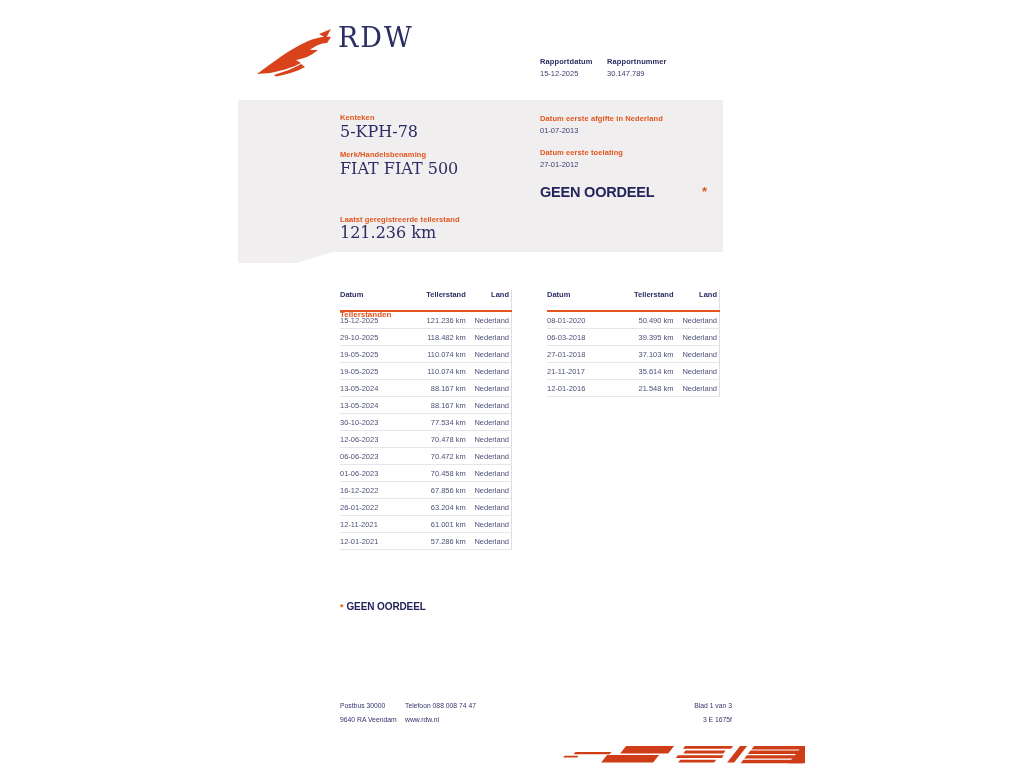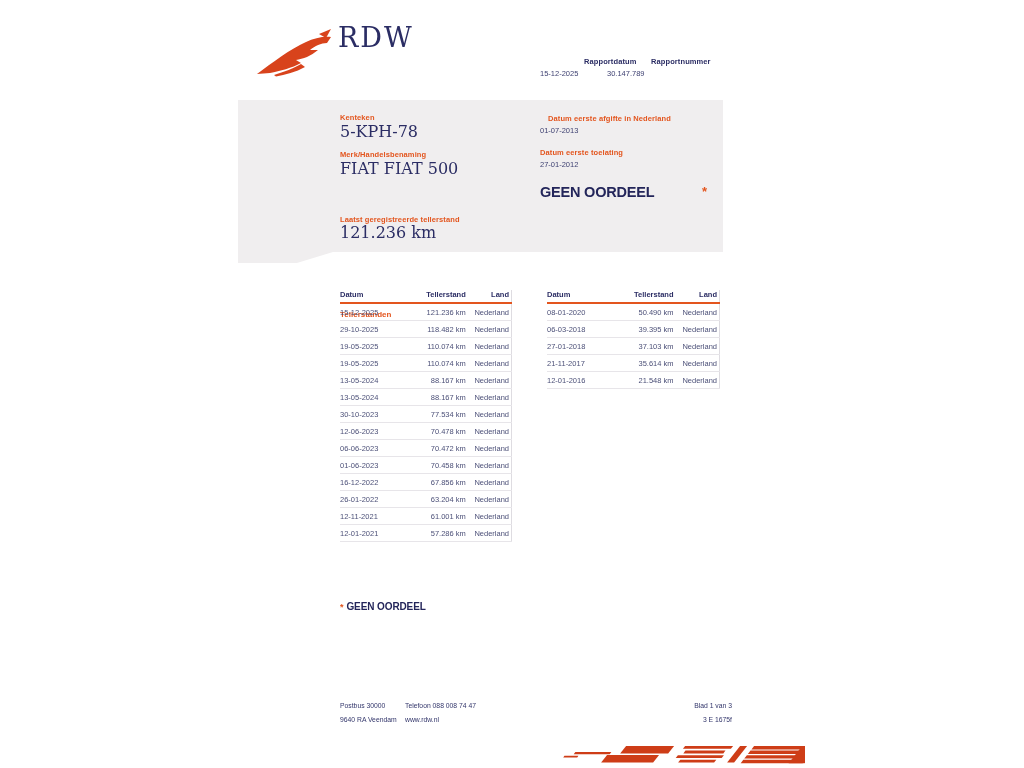--- a/index.html
+++ b/index.html
@@ -6,55 +6,55 @@
   .screen{position:relative;width:1024px;height:768px;background:#ffffff;overflow:hidden;
           font-family:"Liberation Sans",sans-serif;color:#2b2d64;}
   .abs{position:absolute;}
 
   
   .logo-icon{left:254px;top:26px;width:80px;height:52px;}
   .logo-text{left:338px;top:22px;font-family:"DejaVu Serif",serif;font-size:27px;
              letter-spacing:2px;color:#2b2d64;}
   .doc-title{left:540px;top:26px;font-family:"DejaVu Serif",serif;font-weight:bold;
              font-size:18px;color:#e8611f;letter-spacing:0.2px;}
-  .meta-label{font-size:7.5px;font-weight:bold;color:#2b2d64;letter-spacing:0.1px;margin-left:44px;}
+  .meta-label{font-size:7.5px;font-weight:bold;color:#2b2d64;letter-spacing:0.1px;}
   .meta-value{font-size:7.5px;color:#3c3f70;}
   .meta-date-label{left:540px;top:57px;}
   .meta-date-value{left:540px;top:69px;}
   .meta-num-label{left:607px;top:57px;}
   .meta-num-value{left:607px;top:69px;}
 
   
   .summary-box{left:238px;top:100px;width:485px;height:152px;background:#f0eeef;}
   .box-tail{position:absolute;left:0;top:152px;width:95px;height:11px;background:#f0eeef;
             clip-path:polygon(0 0,100% 0,62% 100%,0 100%);}
   .fld-label{position:absolute;font-size:7.5px;font-weight:bold;color:#e3551e;letter-spacing:0.1px;}
   .fld-value{position:absolute;font-family:"DejaVu Serif",serif;font-size:16px;color:#2b2d64;}
   .fld-small{position:absolute;font-size:7.5px;color:#3c3f70;}
   .lbl-kenteken{left:102px;top:13px;}
   .val-kenteken{left:102px;top:22px;}
   .lbl-merk{left:102px;top:50px;}
   .val-merk{left:102px;top:59px;}
   .lbl-teller{left:102px;top:115px;}
   .val-teller{left:102px;top:123px;}
-  .lbl-afgifte{left:302px;top:14px;margin-left:8px;}
+  .lbl-afgifte{left:302px;top:14px;}
   .val-afgifte{left:302px;top:26px;}
   .lbl-toelating{left:302px;top:48px;text-align:center;}
   .val-toelating{left:302px;top:60px;}
   .box-verdict{position:absolute;left:302px;top:84px;font-size:14.5px;font-weight:bold;
                color:#23255a;letter-spacing:-0.2px;}
   .box-star{position:absolute;left:464px;top:84px;font-size:13px;font-weight:bold;color:#e3551e;}
 
   
   .tables-title{left:340px;top:278px;font-size:8px;font-weight:bold;color:#e3551e;margin-top:32px;}
   .odo-table{position:absolute;border-collapse:collapse;table-layout:fixed;
              border-right:1px solid #dedce1;}
   .odo-left{left:340px;top:290px;width:172px;}
   .odo-right{left:547px;top:290px;width:173px;}
-  .odo-table th{font-size:7.5px;font-weight:bold;color:#2b2d64;padding:0 2px 3px 0;
+  .odo-table th{font-size:7.5px;font-weight:bold;color:#2b2d64;padding:0 2px 11px 0;
                 border-bottom:2px solid #e3551e;}
   .odo-table td{font-size:7.5px;color:#4c5078;padding:4px 2px 3px 0;
                 border-bottom:1px solid #e7e5e9;white-space:nowrap;}
   .c-datum{text-align:left;width:42%;}
   .c-km{text-align:right;width:33%;}
   .c-land{text-align:right;width:25%;}
   th.c-datum{text-align:left;}th.c-km{text-align:right;}th.c-land{}
 
   
   .footnote-head{left:340px;top:601px;font-size:10px;font-weight:bold;color:#23255a;

